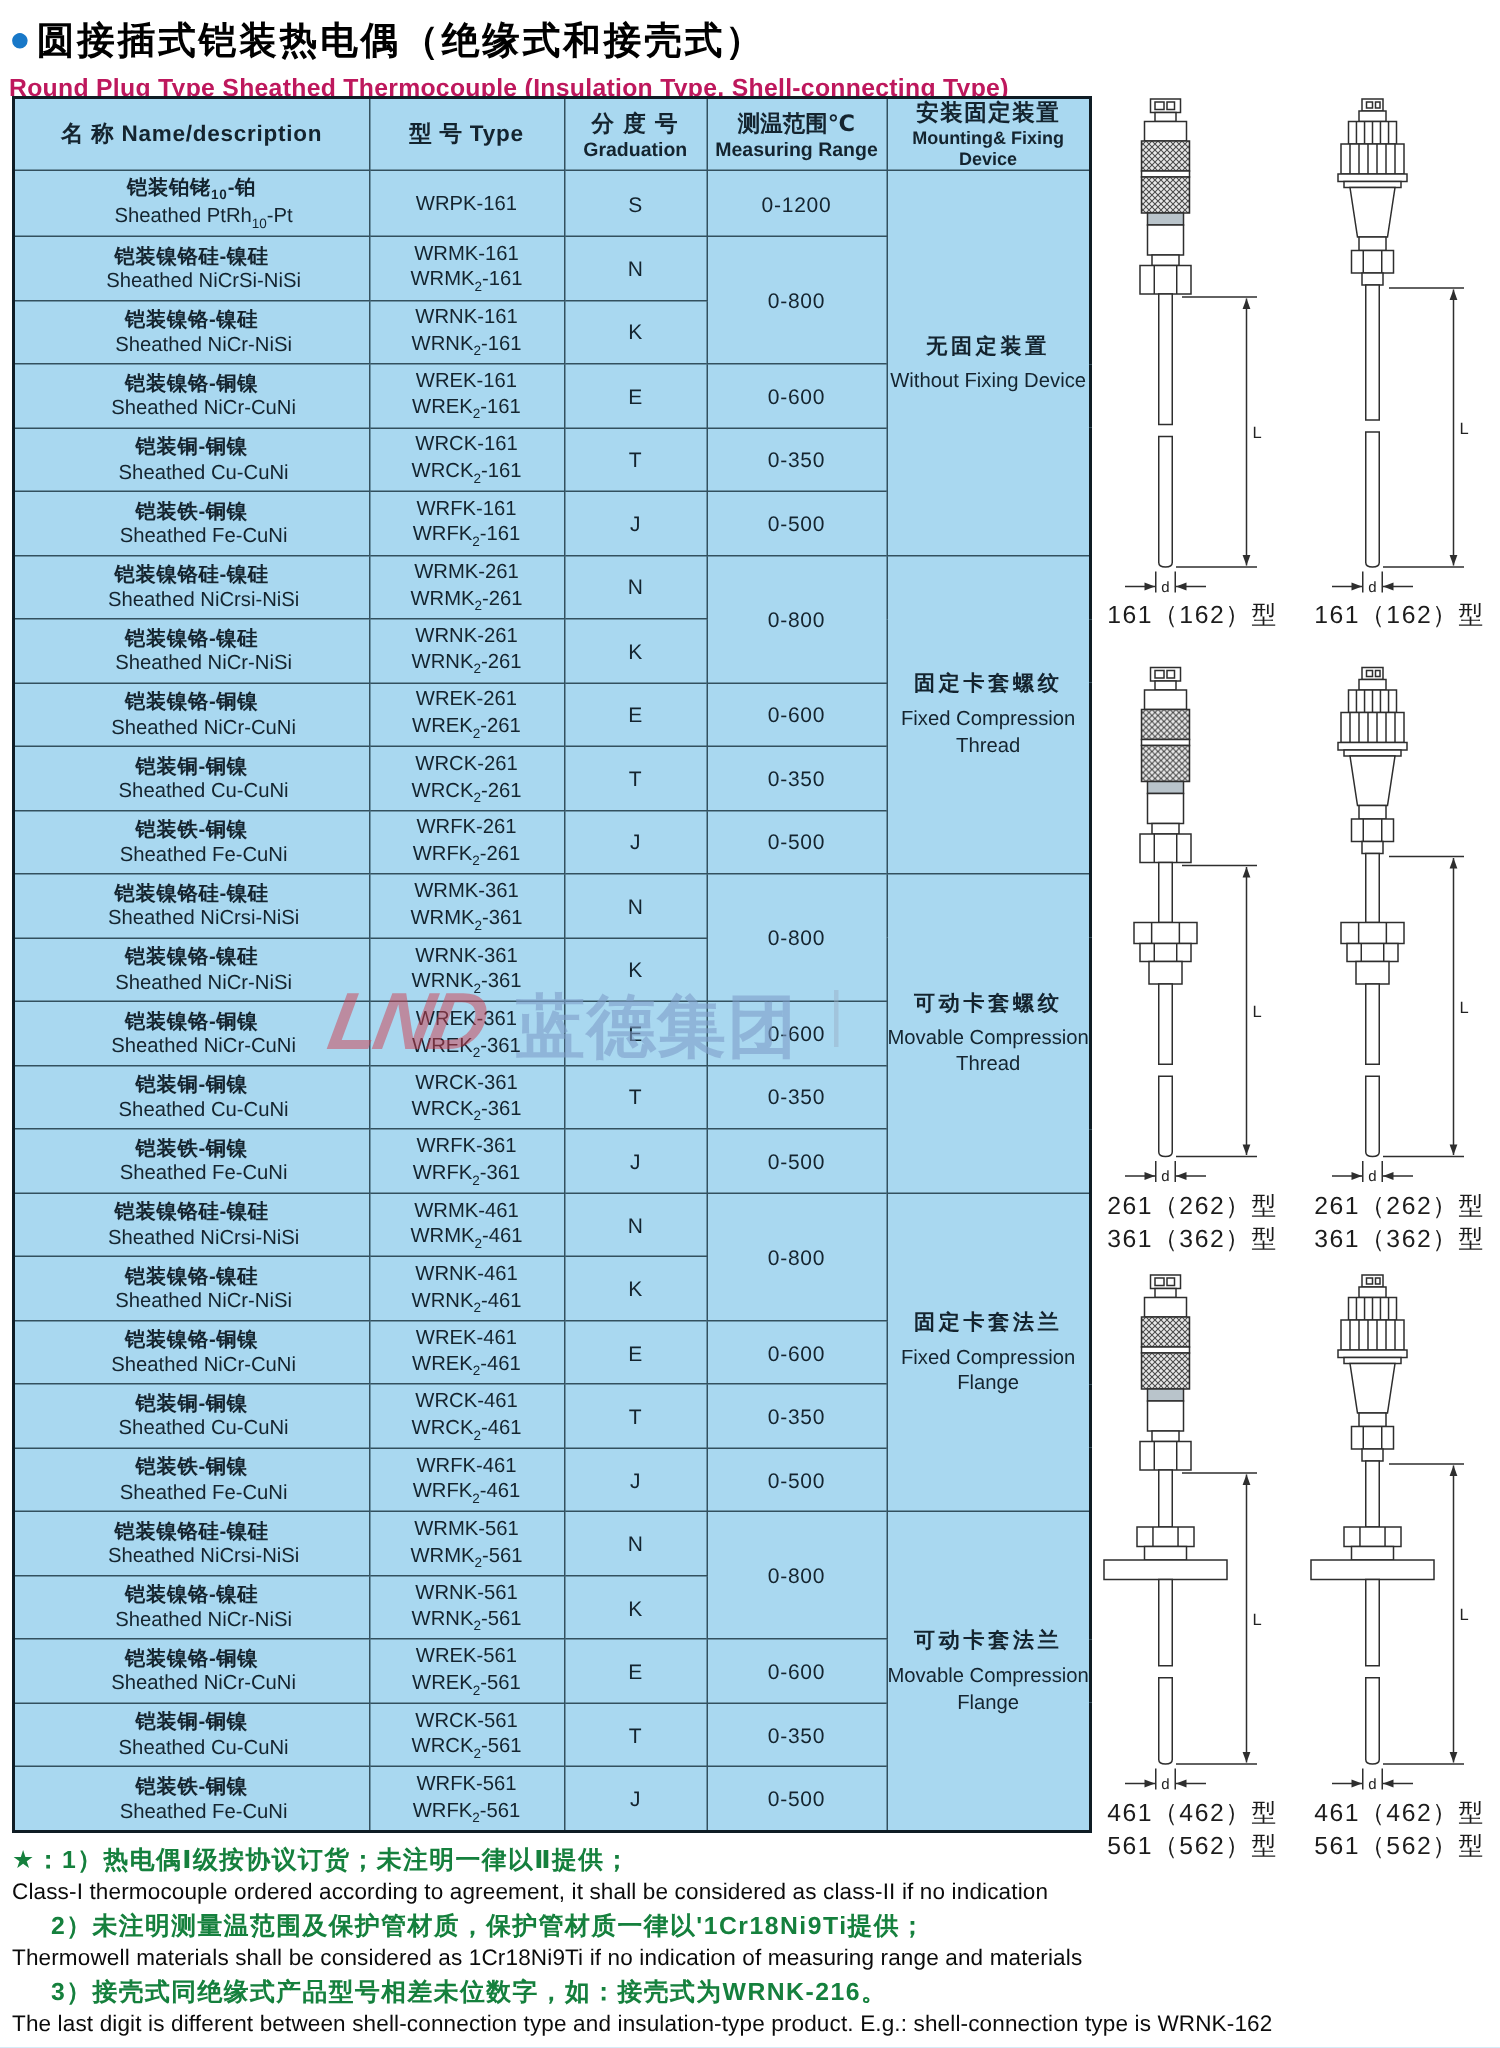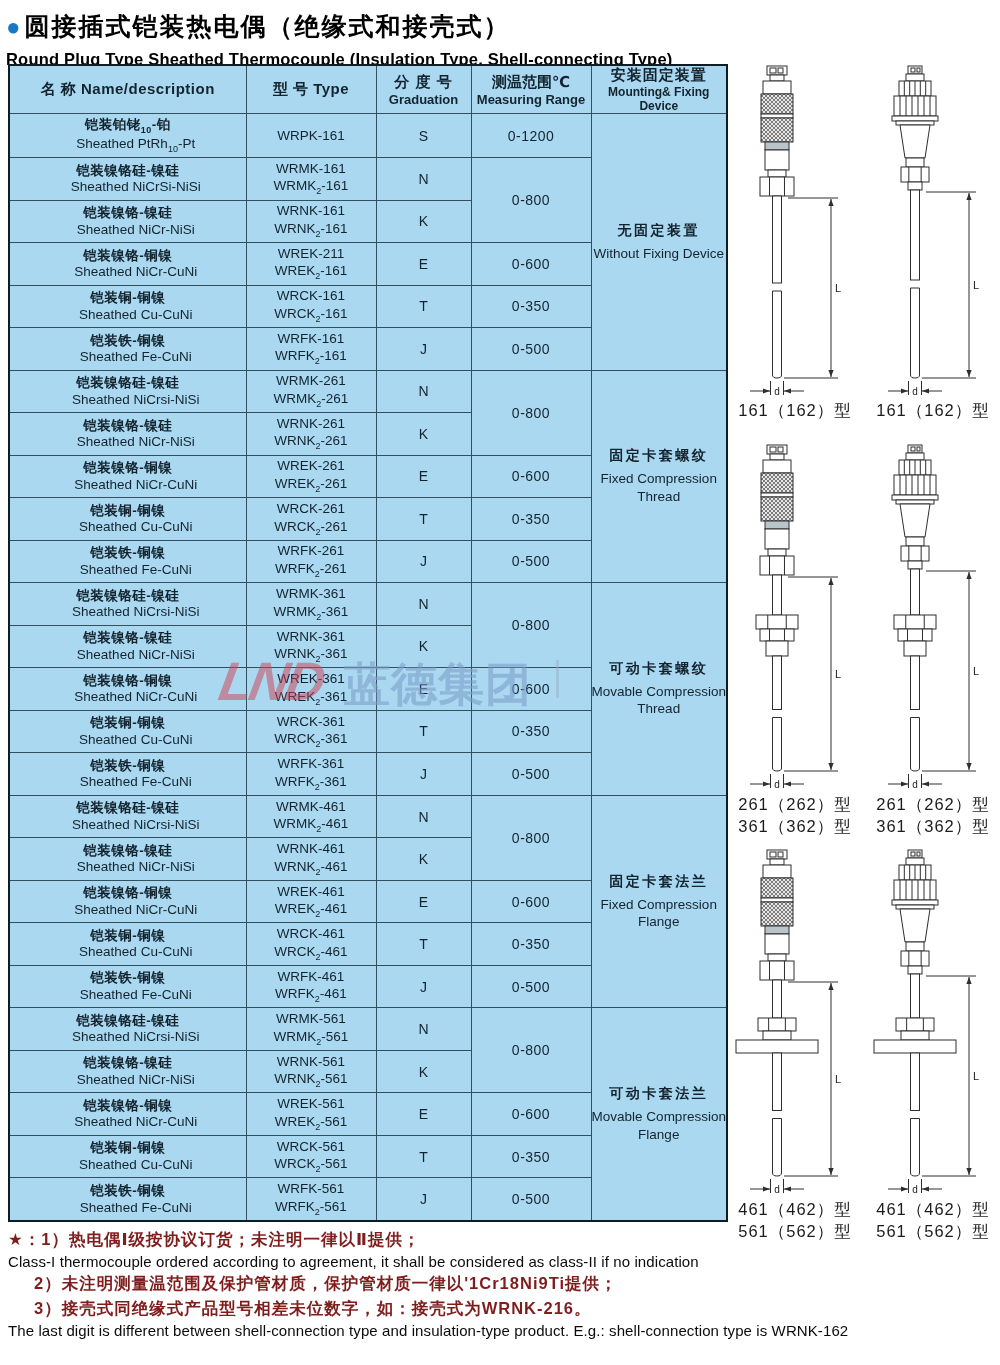--- a/index.html
+++ b/index.html
@@ -6,21 +6,21 @@
   body{
     width:1000px;height:1365px;position:relative;overflow:hidden;
     background:#ffffff;color:#14242f;
     font-family:"Liberation Sans","DejaVu Sans",sans-serif;
   }
   
   .title-block{position:absolute;left:6px;top:10px;width:990px;}
   .title-row{display:flex;align-items:center;gap:4px;}
   .bullet{font-size:24px;color:#1878c8;line-height:1;}
   .title-cn{font-size:25px;font-weight:700;color:#000;letter-spacing:2px;}
-  .title-en{font-size:16.5px;font-weight:700;color:#000000;margin-top:7px;letter-spacing:0.2px;}
+  .title-en{font-size:16.5px;font-weight:700;color:#be185d;margin-top:7px;letter-spacing:0.2px;}
   
   .table-wrap{position:absolute;left:8px;top:64px;}
   table.spec{border-collapse:collapse;table-layout:fixed;width:718px;height:1158px;background:#a9d8f0;border:2px solid #0f1c24;}
   table.spec th,table.spec td{border:1px solid #33505e;padding:0;text-align:center;vertical-align:middle;overflow:hidden;}
   th .h-cn{font-size:15px;font-weight:700;letter-spacing:1px;text-align:center;}
   th .h-en{font-size:13px;font-weight:700;letter-spacing:0;}
   th.one-line{font-size:15px;font-weight:700;letter-spacing:0.5px;}
   tr.hrow{height:46px;}
   .cell-cn{font-size:13.5px;font-weight:700;line-height:1.3;letter-spacing:0.5px;}
   .cell-en{font-size:13.5px;font-weight:400;line-height:1.25;padding-left:16px;}
@@ -47,21 +47,21 @@
   .dg-cap{font-size:16.5px;color:#1c1c1c;letter-spacing:1px;line-height:1.35;text-align:center;white-space:nowrap;}
   svg .s{fill:#ffffff;stroke:#2e2e2e;stroke-width:1;}
   svg .k{fill:url(#knurl);stroke:#2e2e2e;stroke-width:1;}
   svg .g{fill:#b9c4cb;stroke:#2e2e2e;stroke-width:1;}
   svg .ln{stroke:#2e2e2e;stroke-width:1;}
   svg .ar{fill:#2e2e2e;stroke:none;}
   svg .t{font-size:11px;fill:#222;font-family:"Liberation Sans","DejaVu Sans",sans-serif;}
   svg .td{font-size:10px;fill:#222;font-family:"Liberation Sans","DejaVu Sans",sans-serif;}
   
   .notes{position:absolute;left:8px;top:1226px;width:988px;}
-  .note-cn{font-size:16.5px;font-weight:700;letter-spacing:1px;margin:3px 0 2px 0;color:#7f1d1d;}
+  .note-cn{font-size:16.5px;font-weight:700;letter-spacing:1px;margin:3px 0 2px 0;color:#15803d;}
   .note-en{font-size:15px;font-weight:400;margin:0 0 2px 0;color:#0b0b0b;letter-spacing:0.1px;}
   .ind{padding-left:26px;}
 </style>
 </head>
 <body>
 
 <svg width="0" height="0" style="position:absolute" aria-hidden="true">
   <defs>
     <pattern id="knurl" patternUnits="userSpaceOnUse" width="4" height="4">
       <rect width="4" height="4" fill="#e8e8e8"></rect>
@@ -143,21 +143,21 @@
             <div class="type-line">WRNK<sub>2</sub>-161</div>
           </td>
           <td class="grad">K</td>
         </tr>
         <tr>
           <td>
                <div class="cell-cn">铠装镍铬-铜镍</div>
                <div class="cell-en">Sheathed NiCr-CuNi</div>
           </td>
           <td>
-            <div class="type-line">WREK-211</div>
+            <div class="type-line">WREK-161</div>
             <div class="type-line">WREK<sub>2</sub>-161</div>
           </td>
           <td class="grad">E</td>
           <td class="range" rowspan="1">0-600</td>
         </tr>
         <tr>
           <td>
                <div class="cell-cn">铠装铜-铜镍</div>
                <div class="cell-en">Sheathed Cu-CuNi</div>
           </td>
@@ -717,15 +717,16 @@
         <div class="dg-cap">461（462）型</div>
         <div class="dg-cap">561（562）型</div>
       </div>
     </div>
   </div>
 
 <div class="notes" id="notes">
     <div class="note-cn">★：1）热电偶Ⅰ级按协议订货；未注明一律以Ⅱ提供；</div>
     <div class="note-en">Class-I thermocouple ordered according to agreement, it shall be considered as class-II if no indication</div>
     <div class="note-cn ind">2）未注明测量温范围及保护管材质，保护管材质一律以'1Cr18Ni9Ti提供；</div>
+    <div class="note-en">Thermowell materials shall be considered as 1Cr18Ni9Ti if no indication of measuring range and materials</div>
     <div class="note-cn ind">3）接壳式同绝缘式产品型号相差未位数字，如：接壳式为WRNK-216。</div>
     <div class="note-en">The last digit is different between shell-connection type and insulation-type product. E.g.: shell-connection type is WRNK-162</div>
   </div>
 
 </body></html>

